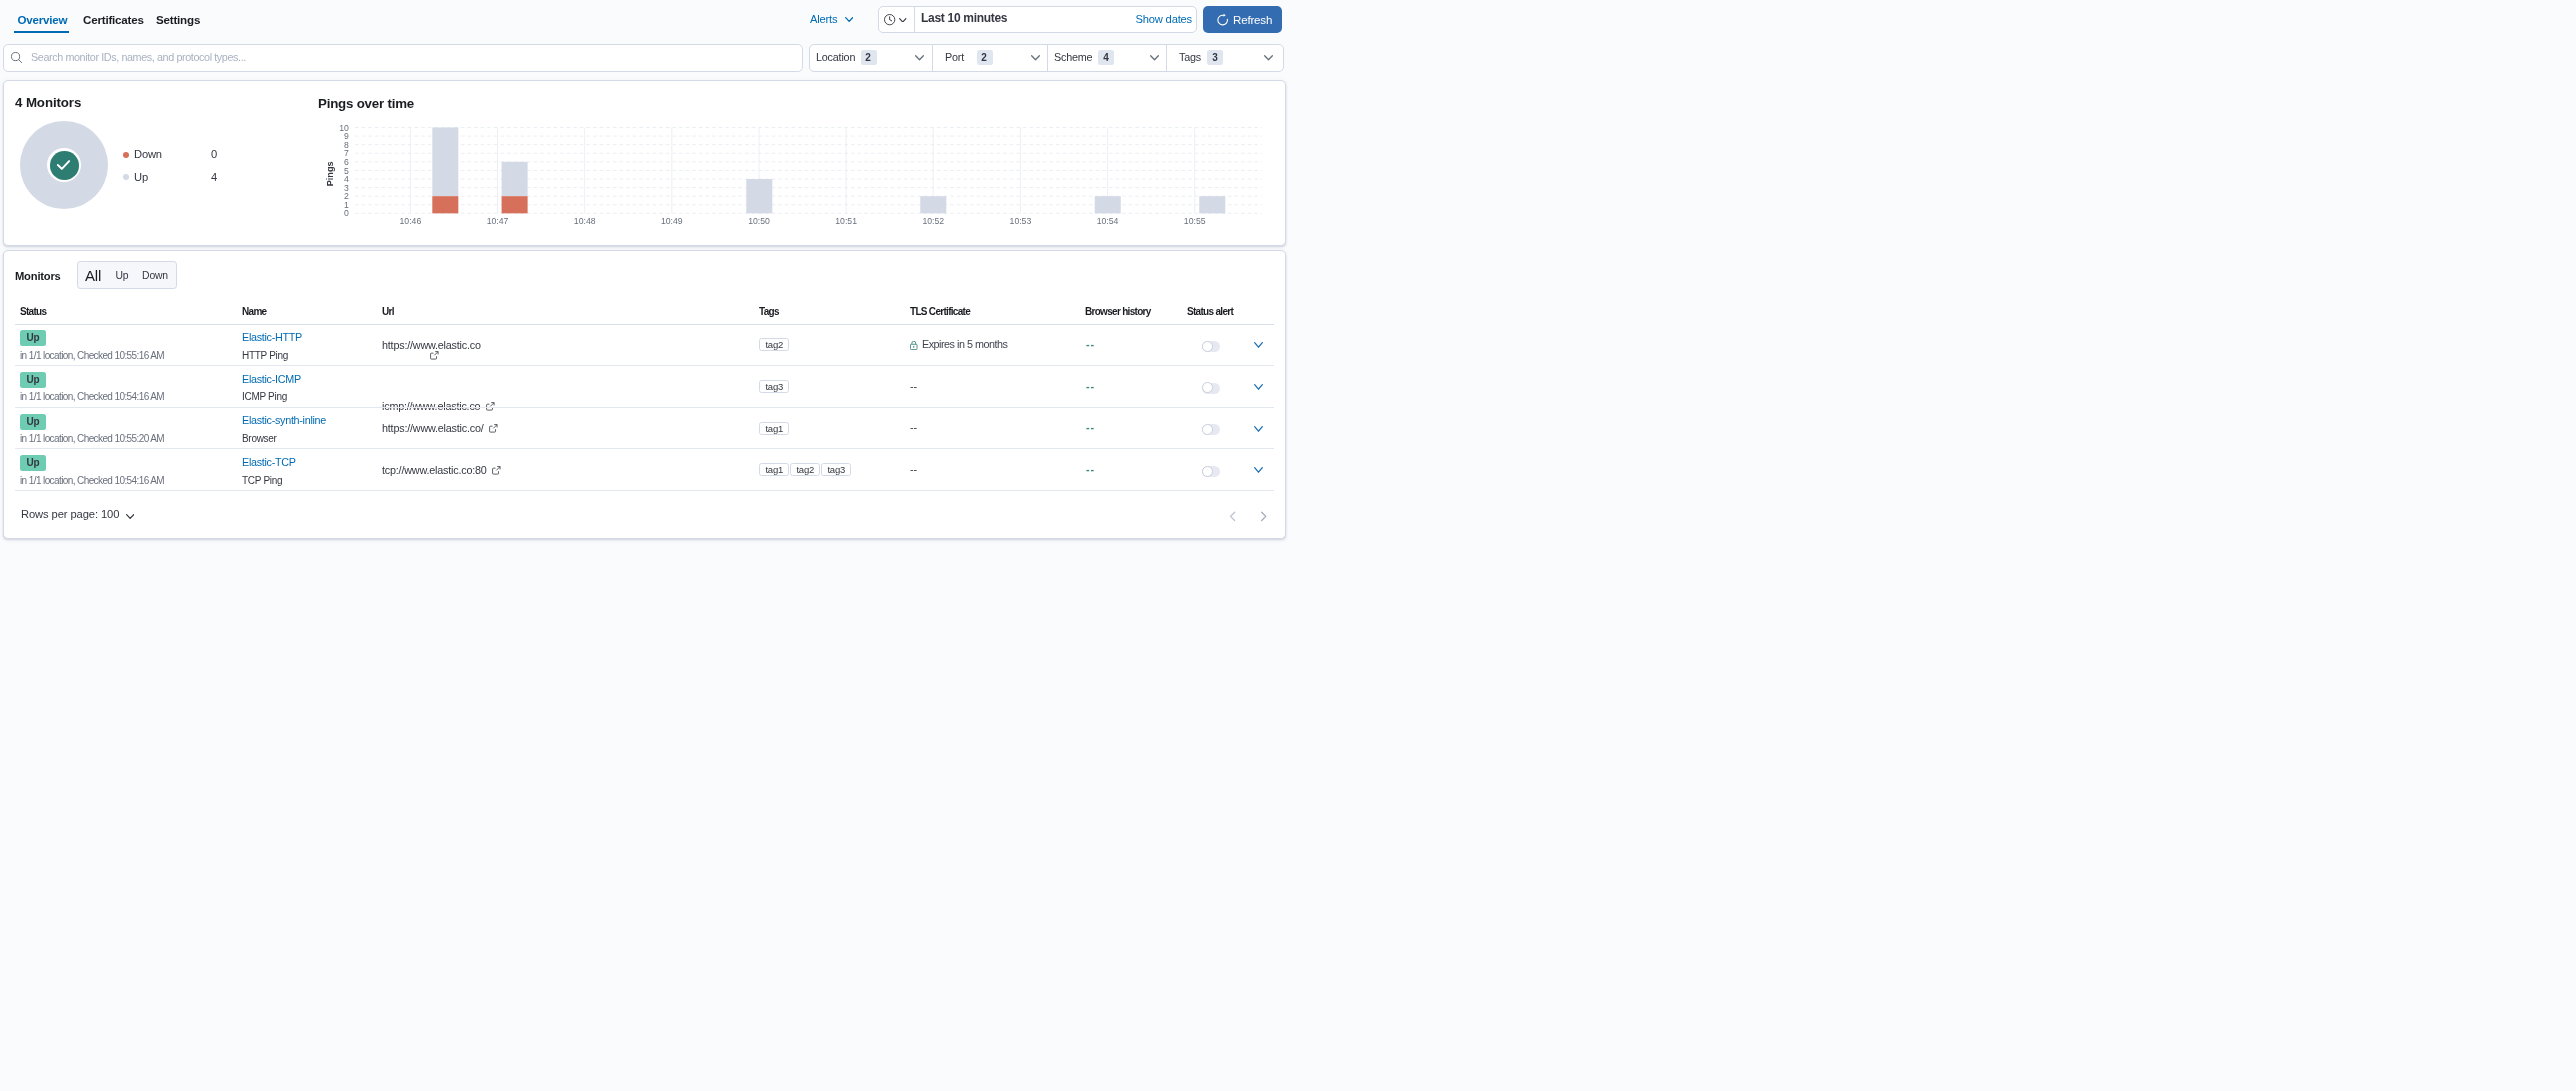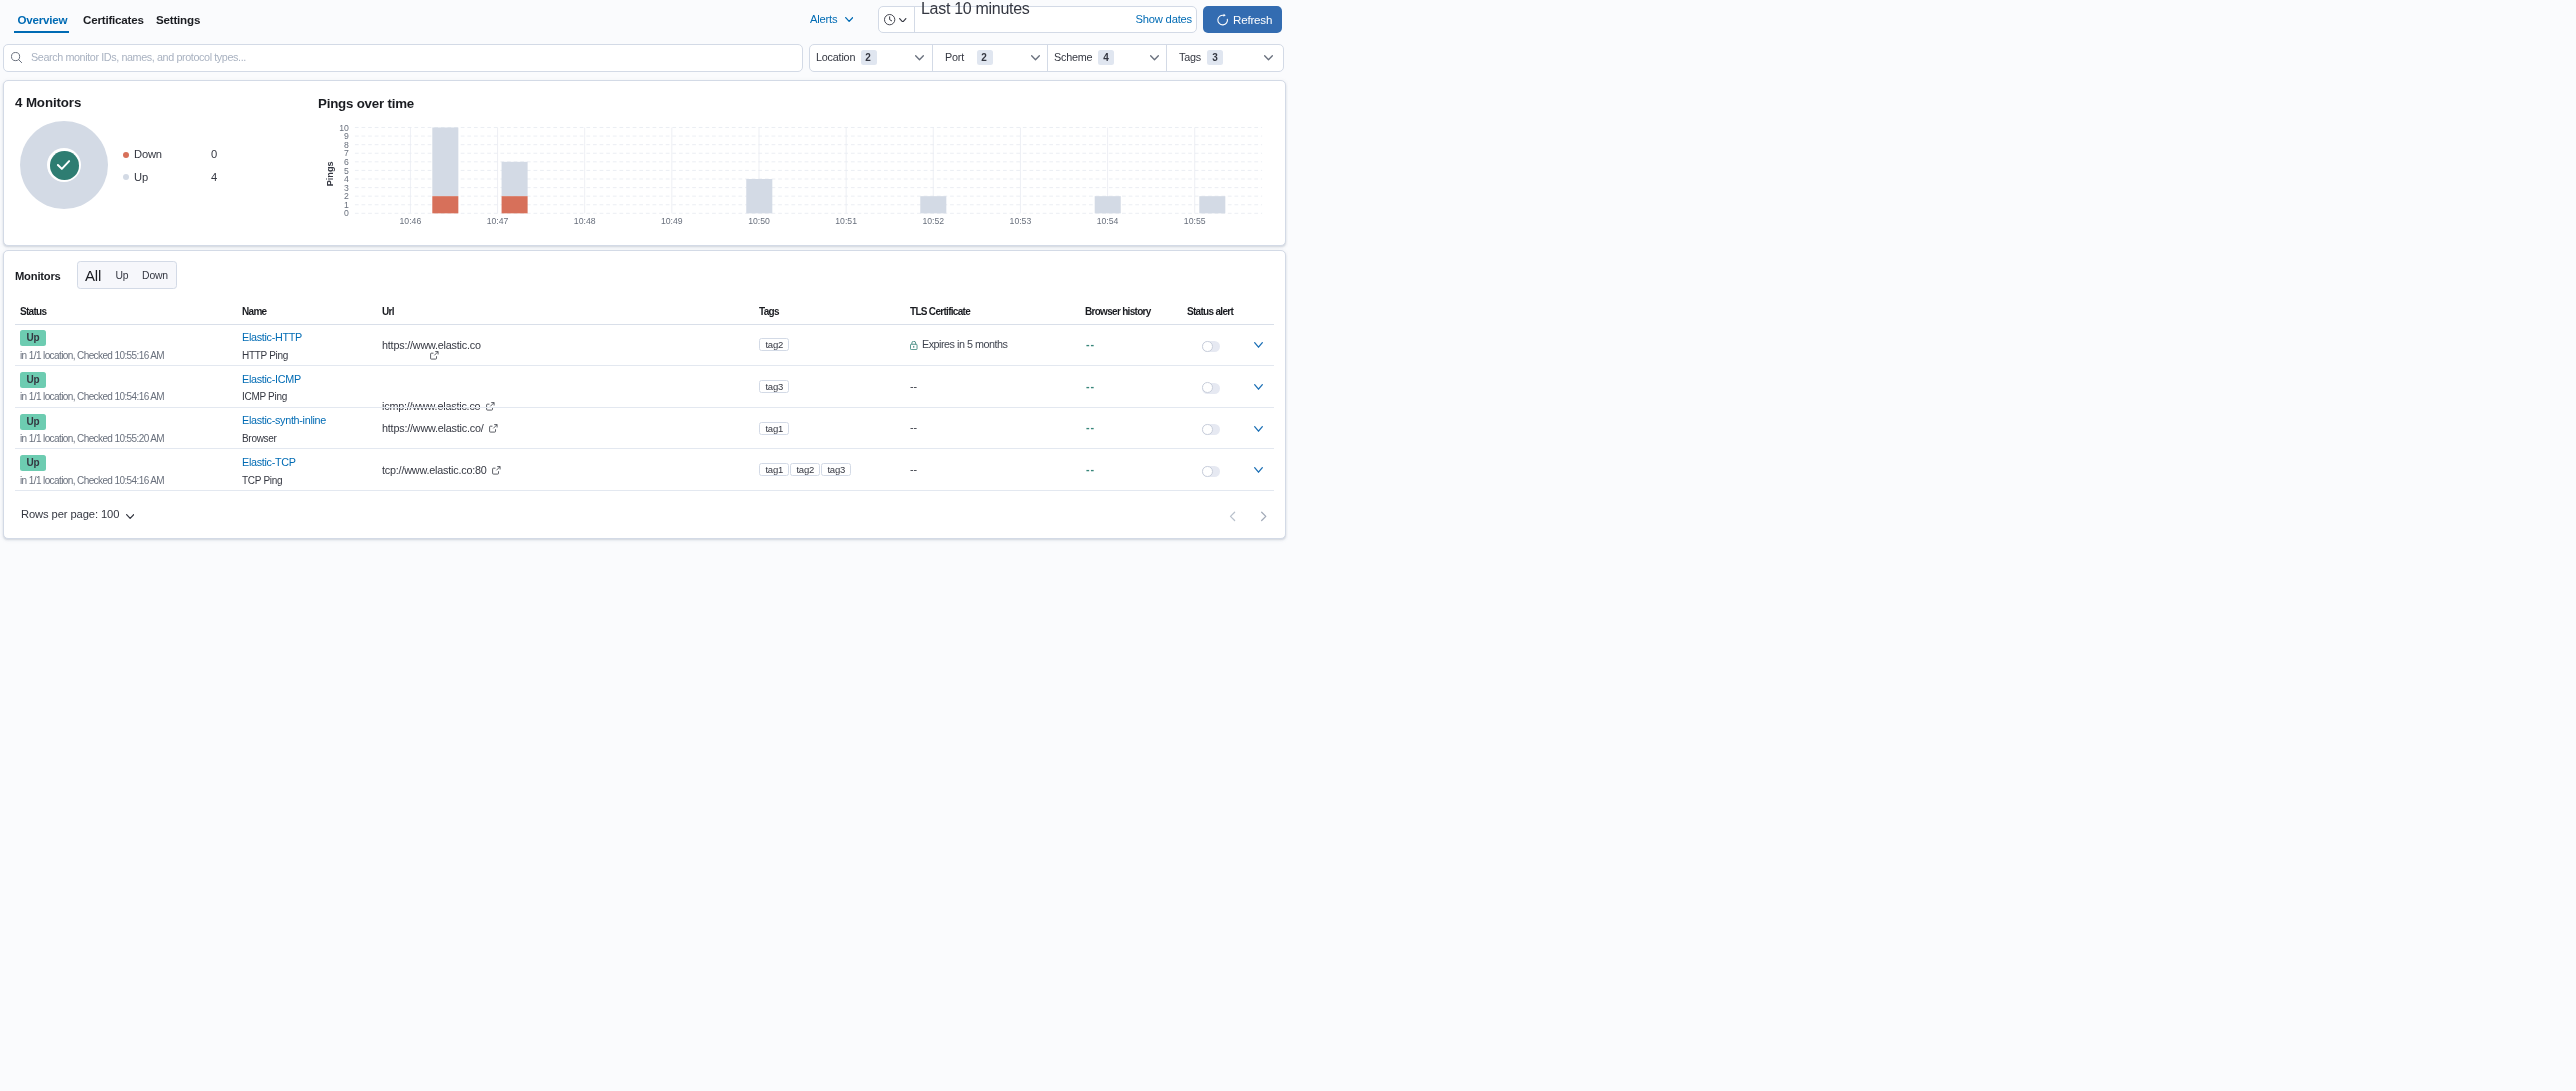--- a/index.html
+++ b/index.html
@@ -21,21 +21,21 @@
   </svg>
 <div class="abs" style="left:878px;top:6.2px;width:319px;height:26.5px;background:#fff;border:0.8px solid #D3DAE6;border-radius:5px;box-sizing:border-box;"></div>
 <div class="abs" style="left:914px;top:7px;width:0.8px;height:25px;background:#D3DAE6;"></div>
 <svg class="abs" style="left:883px;top:13px" width="13.3" height="13.3" viewBox="0 0 16 16">
 <circle cx="8" cy="8" r="6.2" fill="none" stroke="#343741" stroke-width="1.1"></circle>
 <path d="M8 4.6 V8 L10.4 9.4" fill="none" stroke="#343741" stroke-width="1.2" stroke-linecap="round"></path>
   </svg>
 <svg class="abs" style="left:899px;top:17.6px" width="7.5" height="4.6" viewBox="0 0 9 5.6">
     <path d="M0.7 0.7 L4.5 4.9 L8.3 0.7" fill="none" stroke="#343741" stroke-width="1.4" stroke-linecap="round" stroke-linejoin="round"></path>
   </svg>
-<div class="t" style="left:921px;top:4px;font-size:16px;color:#343741;font-weight:400;line-height:10.8px;letter-spacing:-0.3px;">Last 10 minutes</div>
+<div class="t" style="left:921px;top:13px;font-size:12px;color:#343741;font-weight:700;line-height:10.8px;letter-spacing:-0.3px;">Last 10 minutes</div>
 <div class="t" style="right:96px;top:14px;font-size:11.2px;color:#006BB4;font-weight:400;line-height:11.2px;letter-spacing:-0.2px;">Show dates</div>
 <div class="abs" style="left:1203px;top:5.8px;width:79px;height:27px;background:#336cb1;border-radius:5px;"></div>
 <svg class="abs" style="left:1216px;top:12.7px" width="13.3" height="13.3" viewBox="0 0 16 16">
 <path d="M13.6 7.0 A5.8 5.8 0 1 1 9.5 2.9" fill="none" stroke="#fff" stroke-width="1.3"></path>
 <path d="M9.1 1.0 L11.7 2.7 L9.0 4.4 Z" fill="#fff"></path>
 </svg>
 <div class="t" style="left:1233px;top:14px;font-size:11.6px;color:#fff;font-weight:400;line-height:11.6px;letter-spacing:-0.2px;">Refresh</div>
 <div class="abs" style="left:3.3px;top:44px;width:800px;height:27.6px;background:#fff;border:0.8px solid #D3DAE6;border-radius:5px;box-sizing:border-box;"></div>
 <svg class="abs" style="left:10.4px;top:51px" width="13.3" height="13.3" viewBox="0 0 16 16">
 <circle cx="6.7" cy="6.7" r="4.9" fill="none" stroke="#69707D" stroke-width="1.2"></circle>

